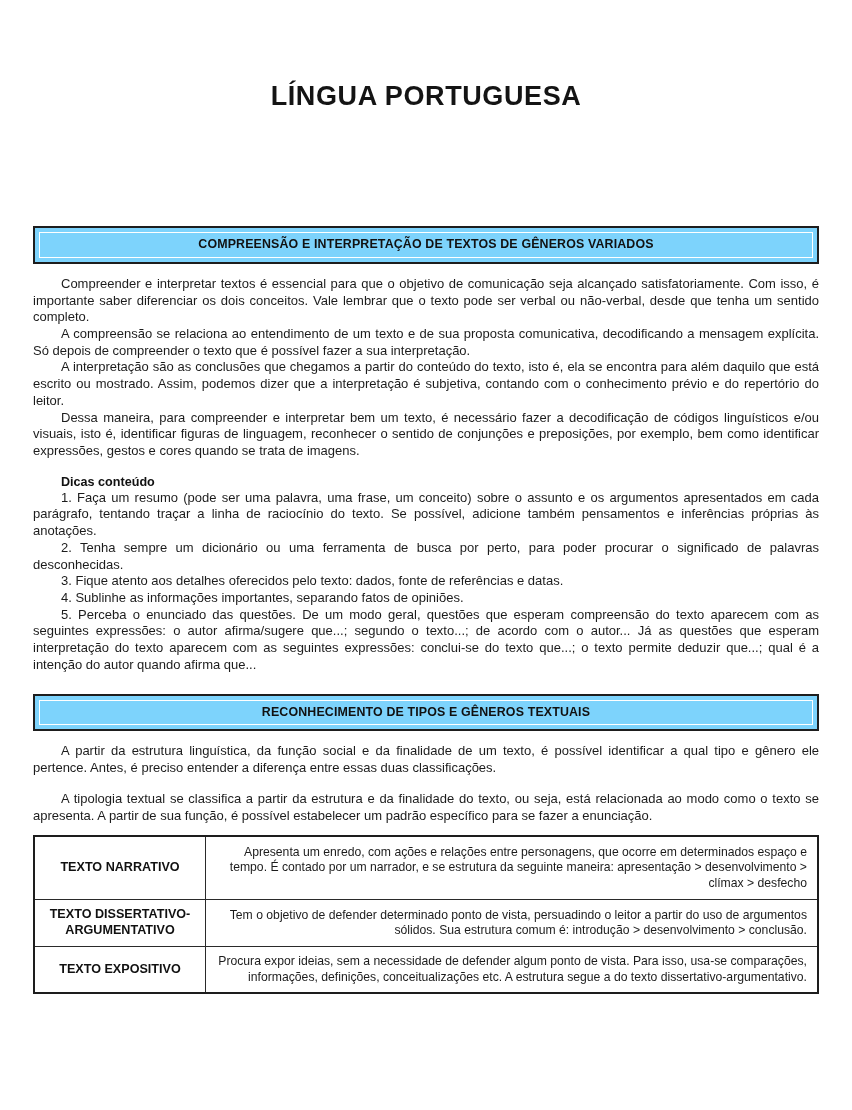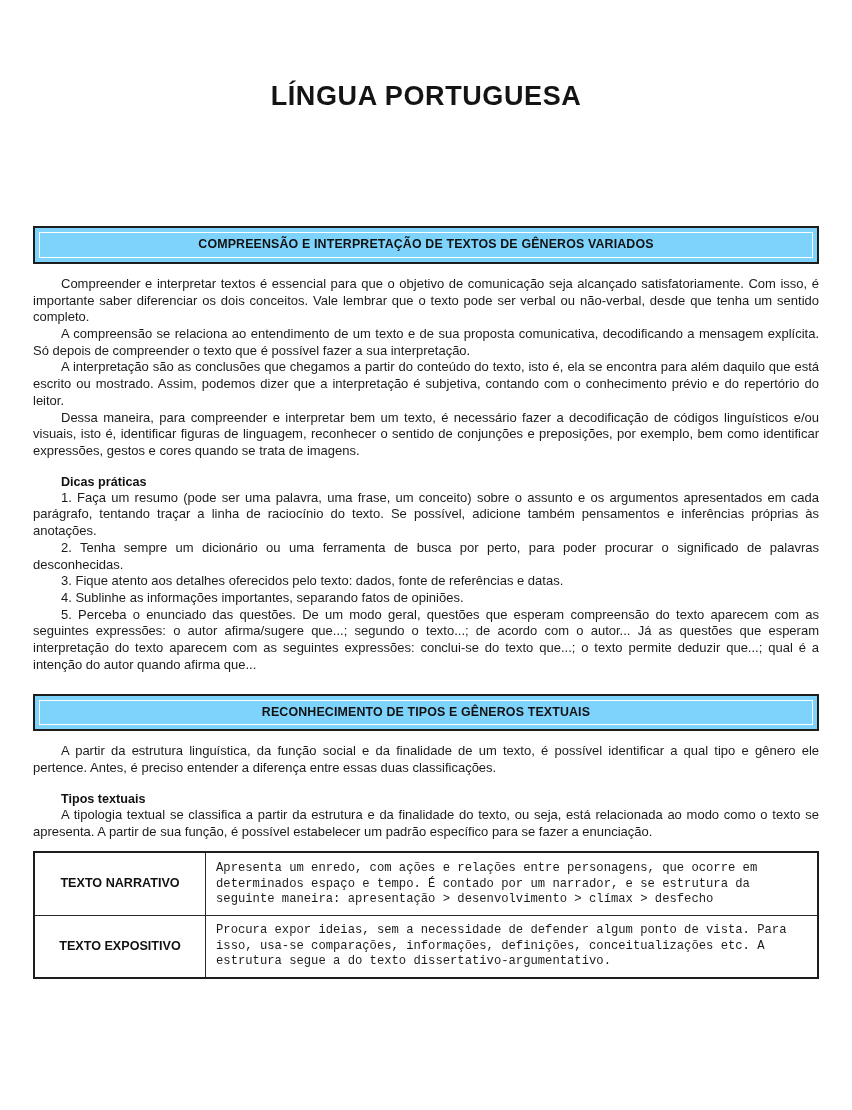--- a/index.html
+++ b/index.html
@@ -112,23 +112,22 @@
   table.types-table td.type-name {
     width: 162px;
     text-align: center;
     font-weight: bold;
     font-size: 12.6px;
     color: #111111;
     padding: 7px 4px;
     margin-left: 22px;
   }
   table.types-table td.type-desc {
-    text-align: left;
+    text-align: right;
     padding: 7px 10px;
-    font-family: Liberation Mono, monospace;
   }
 
   .row-tall td { height: 48px; }
 </style>
 </head>
 <body>
 
 <div class="page">
 
   <h1 class="doc-title">LÍNGUA PORTUGUESA</h1>
@@ -139,51 +138,54 @@
       <div class="inner">COMPREENSÃO E INTERPRETAÇÃO DE TEXTOS DE GÊNEROS VARIADOS</div>
     </div>
 
     <p class="body-par">Compreender e interpretar textos é essencial para que o objetivo de comunicação seja alcançado satisfatoriamente. Com isso, é importante saber diferenciar os dois conceitos. Vale lembrar que o texto pode ser verbal ou não-verbal, desde que tenha um sentido completo.</p>
     <p class="body-par">A compreensão se relaciona ao entendimento de um texto e de sua proposta comunicativa, decodificando a mensagem explícita. Só depois de compreender o texto que é possível fazer a sua interpretação.</p>
     <p class="body-par">A interpretação são as conclusões que chegamos a partir do conteúdo do texto, isto é, ela se encontra para além daquilo que está escrito ou mostrado. Assim, podemos dizer que a interpretação é subjetiva, contando com o conhecimento prévio e do repertório do leitor.</p>
     <p class="body-par">Dessa maneira, para compreender e interpretar bem um texto, é necessário fazer a decodificação de códigos linguísticos e/ou visuais, isto é, identificar figuras de linguagem, reconhecer o sentido de conjunções e preposições, por exemplo, bem como identificar expressões, gestos e cores quando se trata de imagens.</p>
 
     <div class="gap-md"></div>
 
-    <p class="sub-head">Dicas práticas</p>
+    <p class="sub-head">Dicas conteúdo</p>
 
     <p class="body-par">1. Faça um resumo (pode ser uma palavra, uma frase, um conceito) sobre o assunto e os argumentos apresentados em cada parágrafo, tentando traçar a linha de raciocínio do texto. Se possível, adicione também pensamentos e inferências próprias às anotações.</p>
     <p class="body-par">2. Tenha sempre um dicionário ou uma ferramenta de busca por perto, para poder procurar o significado de palavras desconhecidas.</p>
     <p class="body-par">3. Fique atento aos detalhes oferecidos pelo texto: dados, fonte de referências e datas.</p>
     <p class="body-par">4. Sublinhe as informações importantes, separando fatos de opiniões.</p>
     <p class="body-par">5. Perceba o enunciado das questões. De um modo geral, questões que esperam compreensão do texto aparecem com as seguintes expressões: o autor afirma/sugere que...; segundo o texto...; de acordo com o autor... Já as questões que esperam interpretação do texto aparecem com as seguintes expressões: conclui-se do texto que...; o texto permite deduzir que...; qual é a intenção do autor quando afirma que...</p>
 
     <div class="gap-lg"></div>
 
     <div class="section-header">
       <div class="inner">RECONHECIMENTO DE TIPOS E GÊNEROS TEXTUAIS</div>
     </div>
 
     <p class="body-par">A partir da estrutura linguística, da função social e da finalidade de um texto, é possível identificar a qual tipo e gênero ele pertence. Antes, é preciso entender a diferença entre essas duas classificações.</p>
 
     <div class="gap-md"></div>
 
-    <p class="sub-head">Tipos textuais</p>
 
     <p class="body-par">A tipologia textual se classifica a partir da estrutura e da finalidade do texto, ou seja, está relacionada ao modo como o texto se apresenta. A partir de sua função, é possível estabelecer um padrão específico para se fazer a enunciação.</p>
 
     <div class="gap-sm"></div>
 
     <table class="types-table">
       <tbody>
         <tr class="row-tall">
           <td class="type-name">TEXTO NARRATIVO</td>
           <td class="type-desc">Apresenta um enredo, com ações e relações entre personagens, que ocorre em determinados espaço e tempo. É contado por um narrador, e se estrutura da seguinte maneira: apresentação &gt; desenvolvimento &gt; clímax &gt; desfecho</td>
         </tr>
         <tr>
+          <td class="type-name">TEXTO DISSERTATIVO-ARGUMENTATIVO</td>
+          <td class="type-desc">Tem o objetivo de defender determinado ponto de vista, persuadindo o leitor a partir do uso de argumentos sólidos. Sua estrutura comum é: introdução &gt; desenvolvimento &gt; conclusão.</td>
+        </tr>
+        <tr>
           <td class="type-name">TEXTO EXPOSITIVO</td>
           <td class="type-desc">Procura expor ideias, sem a necessidade de defender algum ponto de vista. Para isso, usa-se comparações, informações, definições, conceitualizações etc. A estrutura segue a do texto dissertativo-argumentativo.</td>
         </tr>
       </tbody>
     </table>
 
   </div>
 </div>
 
 </body></html>

